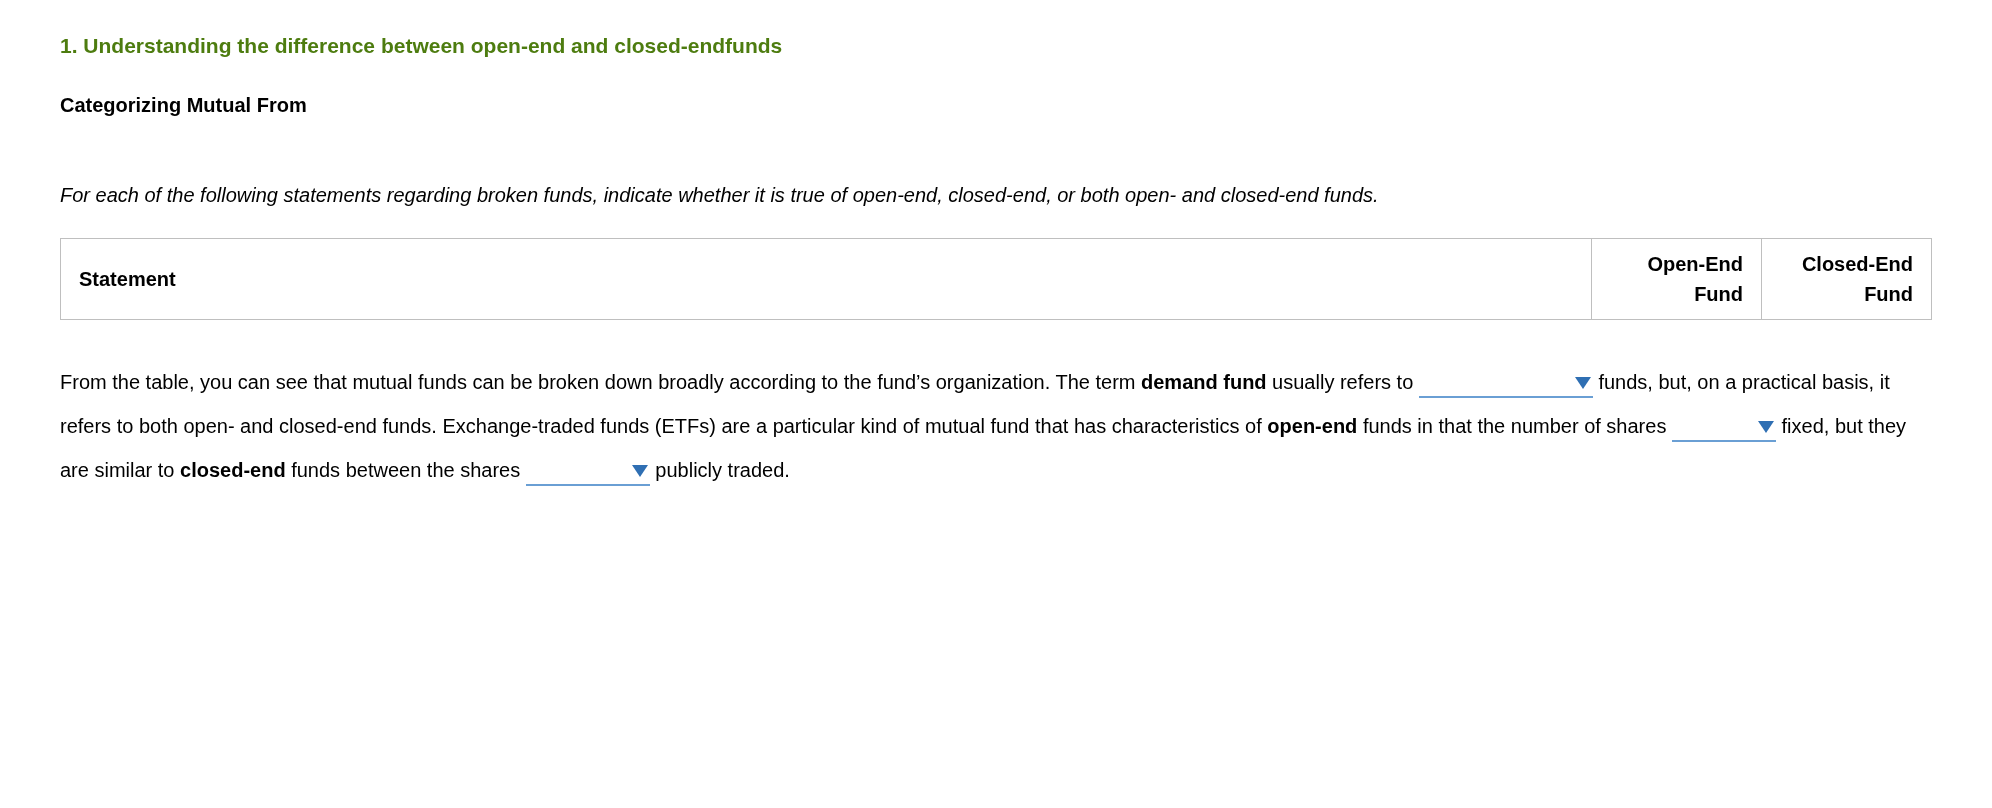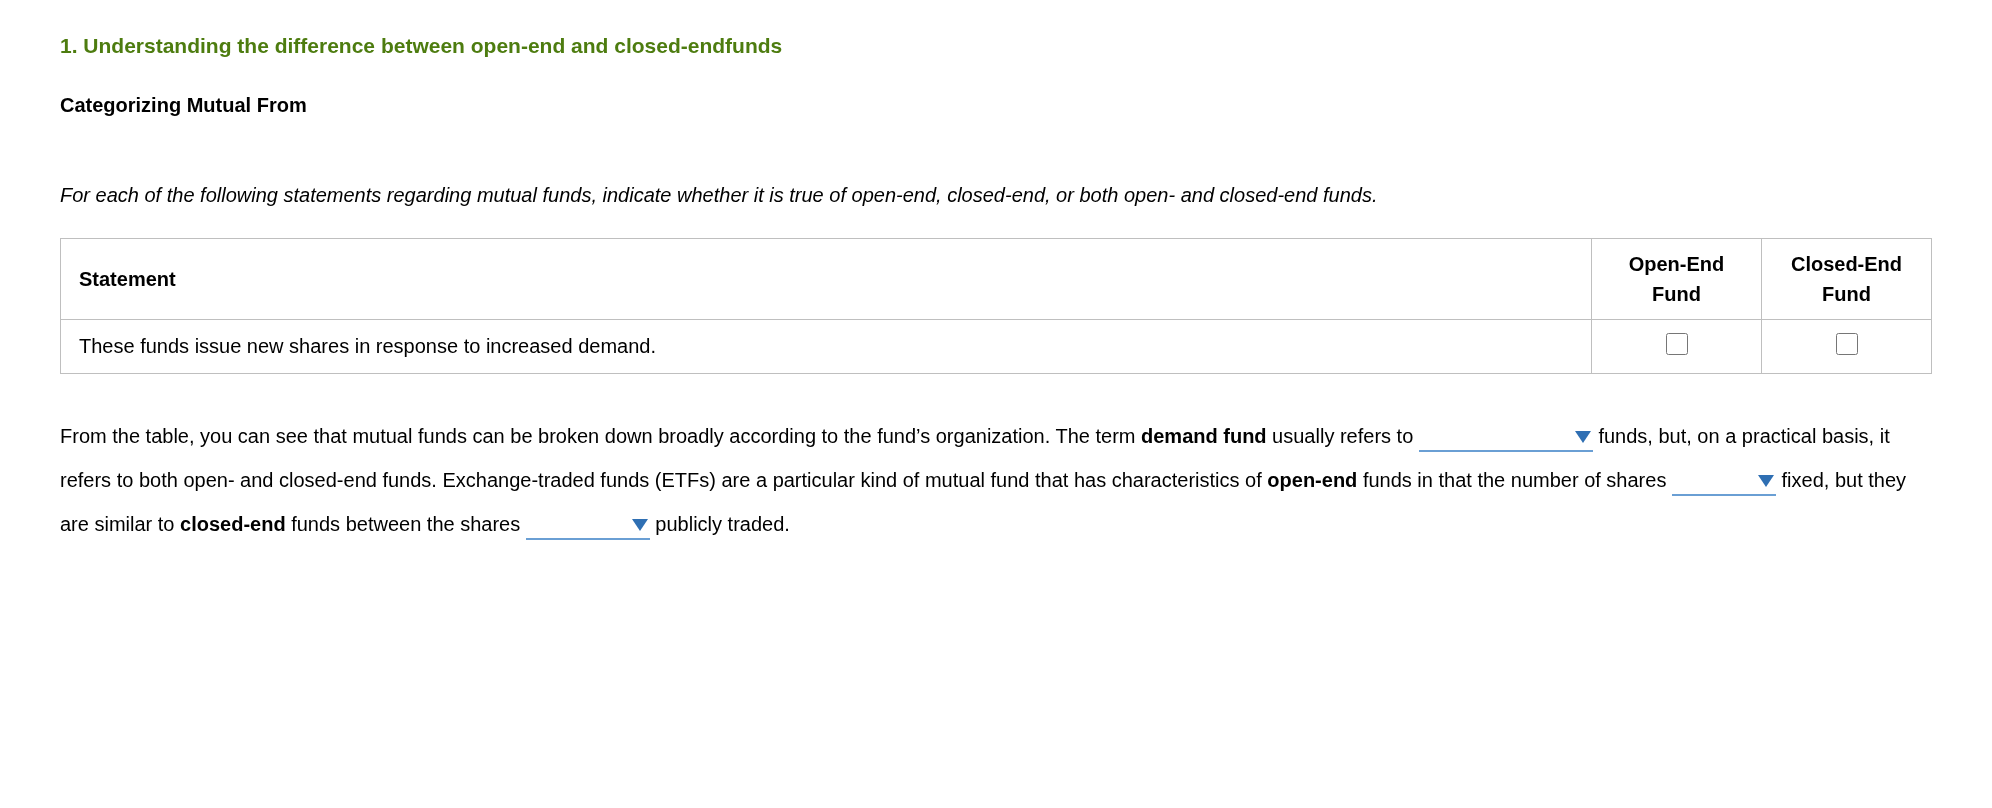--- a/index.html
+++ b/index.html
@@ -45,21 +45,21 @@
   th {
     background: #fff;
     font-weight: bold;
   }
   .col-statement { }
   .col-check {
     width: 170px;
     text-align: center;
   }
   th.col-check {
-    text-align: center;
+    text-align: right;
   }
   td.col-check {
     text-align: center;
   }
   input[type="checkbox"] {
     width: 22px;
     height: 22px;
     cursor: pointer;
   }
   .para {
@@ -86,41 +86,36 @@
     display: block;
   }
 </style>
 </head>
 <body>
 
 <div class="heading">1. Understanding the difference between open-end and closed-endfunds</div>
 
 <div class="subheading">Categorizing Mutual From</div>
 
-<div class="instruction">For each of the following statements regarding mutual funds, indicate whether it is true of open-end, closed-end, or both open- and closed-end funds.</div>
+<div class="instruction">For each of the following statements regarding broken funds, indicate whether it is true of open-end, closed-end, or both open- and closed-end funds.</div>
 
 <table>
   <colgroup>
     <col class="col-statement">
     <col class="col-check">
     <col class="col-check">
   </colgroup>
   <thead>
     <tr>
       <th>Statement</th>
       <th class="col-check">Open-End Fund</th>
       <th class="col-check">Closed-End Fund</th>
     </tr>
   </thead>
   <tbody>
-    <tr>
-      <td>These funds issue new shares in response to increased demand.</td>
-      <td class="col-check"><input type="checkbox" style=""></td>
-      <td class="col-check"><input type="checkbox" style=""></td>
-    </tr>
   </tbody>
 </table>
 
 <div class="para">
   <span>From the table, you can see that mutual funds can be broken down broadly according to the fund’s organization. The term </span><b>demand fund</b><span> usually refers to </span><span class="dropdown" style="min-width:170px">
       <span class="caret">
         <svg width="16" height="12" viewBox="0 0 16 12">
           <polygon points="0,0 16,0 8,12" fill="#2f6fb3"></polygon>
         </svg>
       </span>

